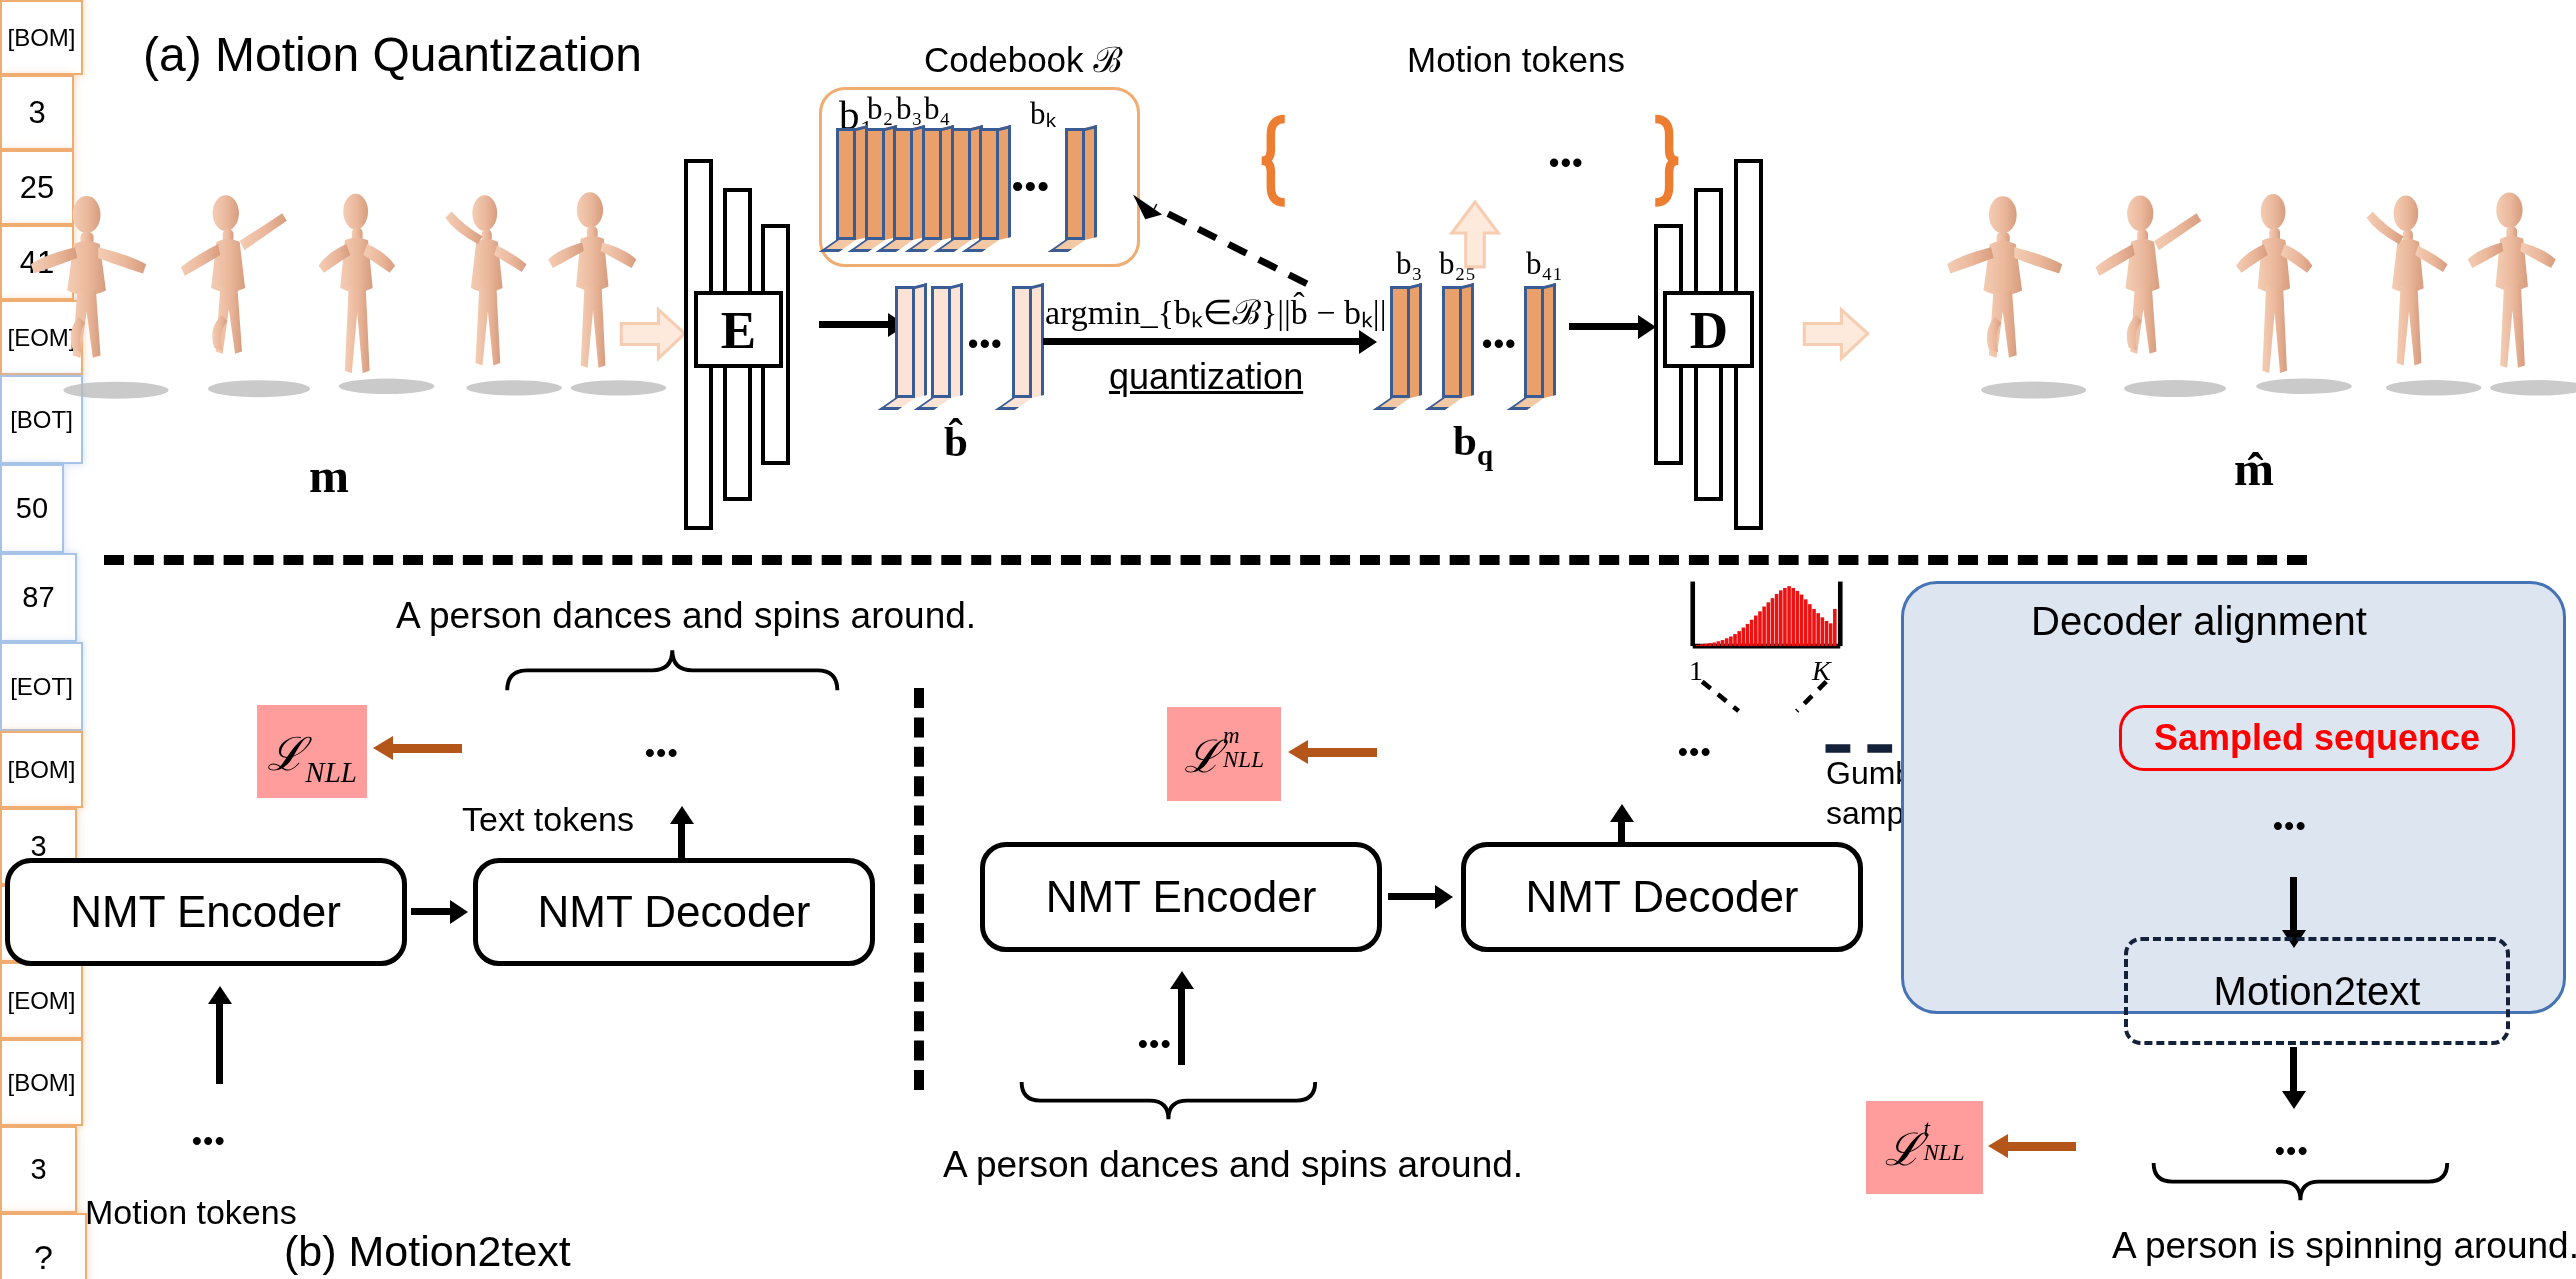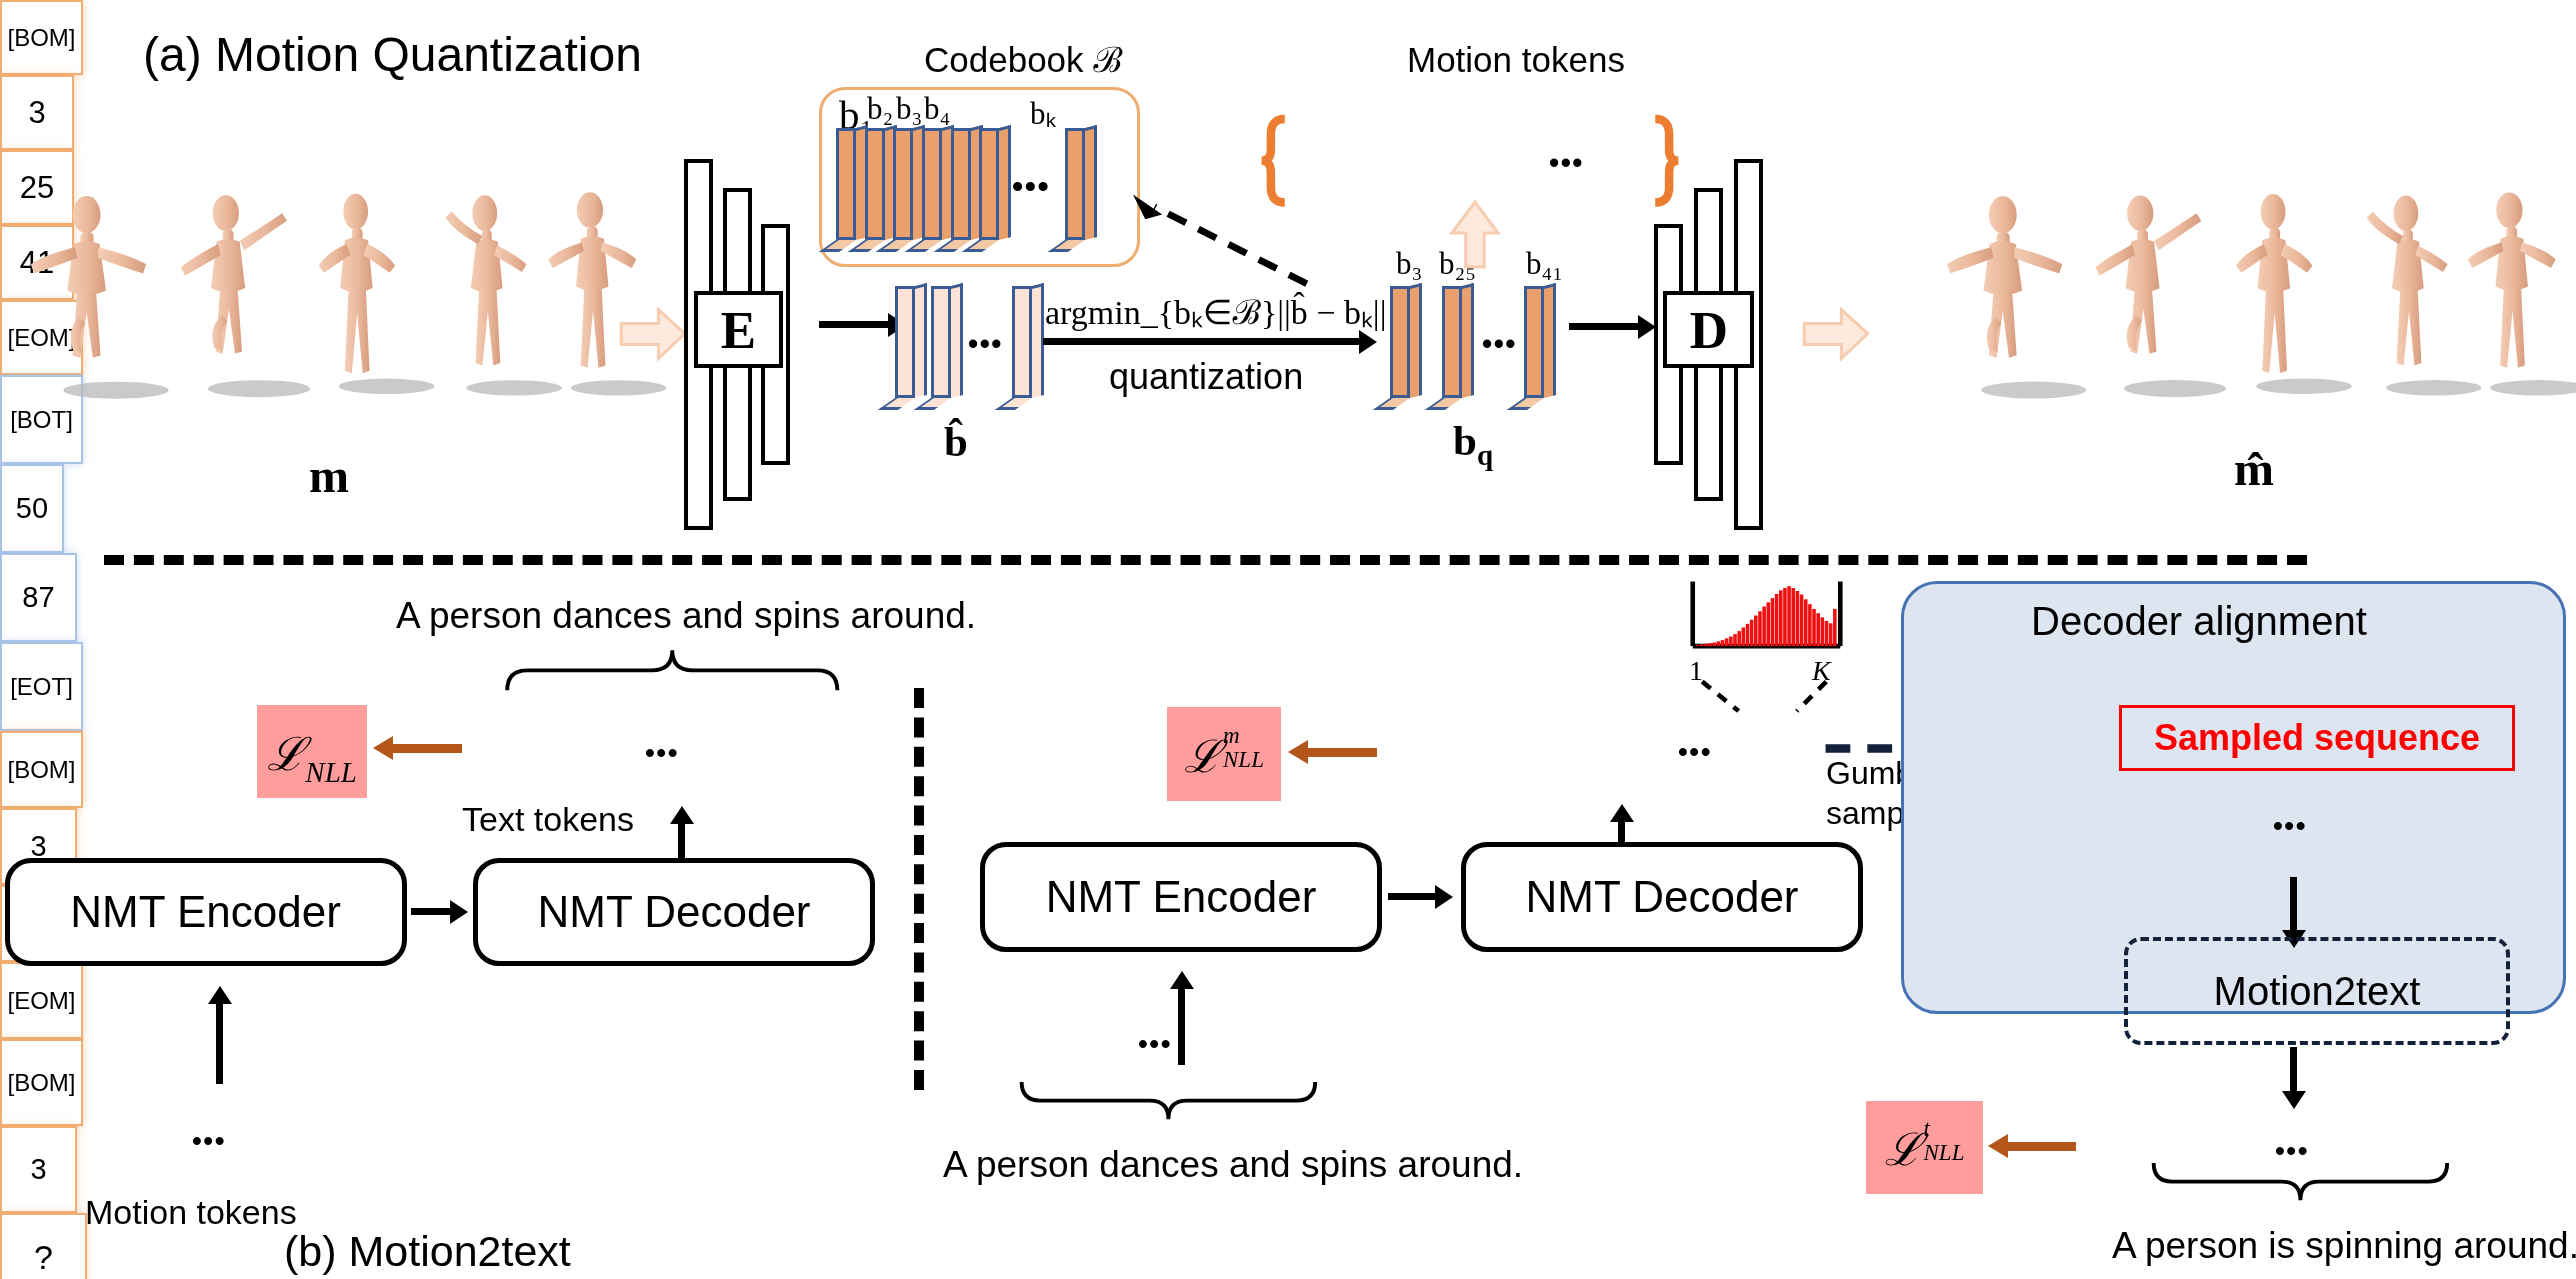--- a/index.html
+++ b/index.html
@@ -217,21 +217,21 @@
       <div class="face" style="background:#fce3d5"></div>
       <div class="side" style="background:#fce3d5"></div>
       <div class="bottom" style="background:#fce3d5"></div>
     </div>
   <div class="lbl serif" style="left:944px;top:417px;font-size:43px;font-weight:700;">b̂</div>
 
   <div class="lbl serif" style="left:1045px;top:288px;font-size:34px;">
     <span>argmin_{bₖ∈ℬ}||b̂ − bₖ||</span>
   </div>
   <div class="arr-h" style="left:1043px;top:338px;width:317px;"></div>
-  <div class="lbl" style="left:1109px;top:356px;font-size:36px;">quantization</div>
+  <div class="lbl" style="left:1109px;top:356px;font-size:36px;text-decoration:underline;">quantization</div>
 
   <div class="lbl serif" style="left:1396px;top:246px;font-size:31px;">b₃</div>
   <div class="lbl serif" style="left:1439px;top:246px;font-size:31px;">b₂₅</div>
   <div class="lbl serif" style="left:1526px;top:246px;font-size:31px;">b₄₁</div>
   <div class="bar3d" style="left:1390px;top:286px;width:20px;height:112px;">
       <div class="face" style="background:#e9a06a"></div>
       <div class="side"></div>
       <div class="bottom"></div>
     </div>
   <div class="bar3d" style="left:1442px;top:286px;width:20px;height:112px;">
@@ -474,21 +474,21 @@
 
   <div class="abs" style="left:1017px;top:1082px;">
     <svg width="309" height="48" viewBox="0 0 400 62">
       <path d="M6 0 q0 24 24 24 h142 q24 0 24 24 q0 -24 24 -24 h142 q24 0 24 -24" fill="none" stroke="#000" stroke-width="5"></path>
     </svg>
   </div>
   <div class="lbl" style="left:943px;top:1144px;font-size:37px;">A person dances and spins around.</div>
 
   <div class="inv-box" style="left:1901px;top:581px;width:665px;height:433px;"></div>
   <div class="lbl" style="left:2031px;top:599px;font-size:40px;">Decoder alignment</div>
-  <div class="red-box" style="left:2119px;top:705px;width:396px;height:66px;font-size:36px;">Sampled sequence</div>
+  <div class="red-box" style="left:2119px;top:705px;width:396px;height:66px;font-size:36px;border-radius:25px;">Sampled sequence</div>
 
   <div class="dots" style="position:absolute;left:2263px;top:810px;width:54px;font-size:28px;">•••</div>
 
   <div class="arr-v-dn" style="left:2290px;top:877px;height:54px;"></div>
   <div class="dash-box" style="left:2124px;top:937px;width:386px;height:108px;display:flex;align-items:center;justify-content:center;">
     <span style="font-size:40px;">Motion2text</span>
   </div>
   <div class="arr-v-dn" style="left:2290px;top:1047px;height:45px;"></div>
 
   <div class="loss" style="left:1866px;top:1101px;width:117px;height:93px;">

